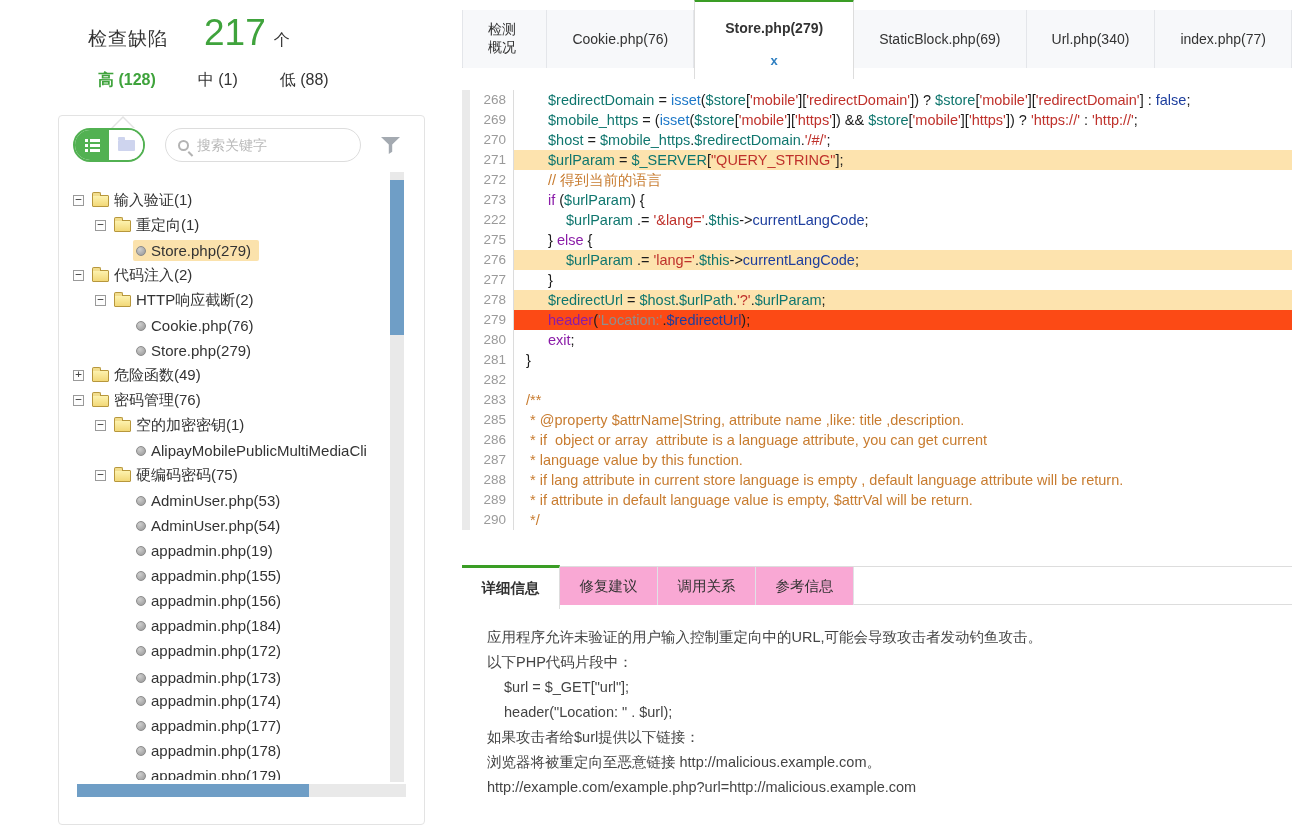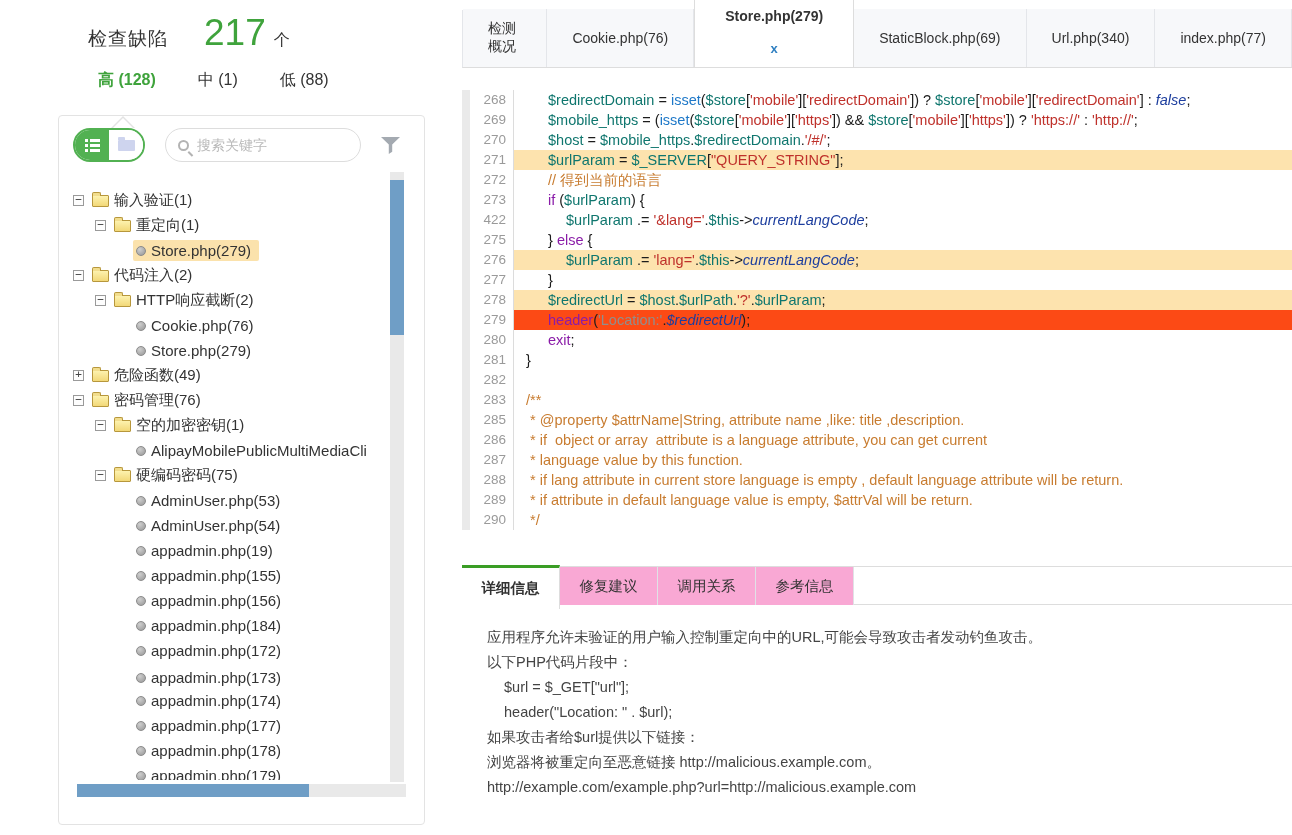--- a/index.html
+++ b/index.html
@@ -66,38 +66,38 @@
   .tree-label { font-size:15px; color:#333; }
 
   .vscroll { position:absolute; right:20px; top:56px; width:14px; height:610px; background:#e9e9e9; }
   .vthumb { position:absolute; left:0; top:8px; width:14px; height:155px; background:#6f9ec6; display:block; }
   .hscroll { position:absolute; left:18px; bottom:27px; height:13px; width:329px; background:#e9e9e9; }
   .hthumb { position:absolute; left:0; top:0; height:13px; width:232px; background:#6f9ec6; display:block; }
 
   
   .right { position:absolute; left:462px; top:0; width:830px; height:835px; }
   .file-tabs { display:flex; margin-top:10px; height:58px; border-bottom:1px solid #ddd;
-    border-left:1px solid #e4e6ea; position:relative; align-items:flex-end; }
+    border-left:1px solid #e4e6ea; position:relative; align-items:center; }
   .ftab { height:58px; display:flex; align-items:center; padding:0 25px; background:#f7f8fa;
     border-right:1px solid #e4e6ea; font-size:14px; color:#333; cursor:pointer; }
   .ftab.active { height:80px; background:#fff; border-left:1px solid #ddd; border-right:1px solid #ddd;
     border-top:3px solid #3a9d25; z-index:2; flex-direction:column; padding:0 30px; position:relative; }
   .ftab.active .flbl { height:52px; display:flex; align-items:center; font-weight:bold; }
   .fclose { color:#2e7fc1; font-weight:bold; font-size:13px; line-height:14px; cursor:pointer; }
 
   .code-area { padding-top:22px; height:477px; overflow:hidden; }
   .code-row { display:flex; height:20px; line-height:20px; }
   .strip { width:8px; background:#eaeaea; flex:none; }
   .lnum { width:44px; flex:none; text-align:right; padding-right:7px; color:#9a9a9a;
     font-size:13.5px; border-right:1px solid #dcdcdc; background:#fff; }
   .code-text { flex:1; font-size:14.5px; white-space:pre; overflow:hidden; }
   .code-text.hl-row { background:#fde3ae; }
   .code-text.hl-cur { background:#fc4a15; }
   .tk-v { color:#0f766e; } .tk-f { color:#1e78c8; } .tk-k { color:#8a1ca8; }
-  .tk-s { color:#bf312b; } .tk-c { color:#c87c30; } .tk-n { color:#1d3e9e;font-style:italic; }
+  .tk-s { color:#bf312b; } .tk-c { color:#c87c30; } .tk-n { color:#1d3e9e; }
   .tk-p { color:#1c1c1c; } .tk-d { color:#8f8f8f; }
 
   .detail-tabs { position:relative; margin-top:21px; height:39px; display:flex;
     border-top:1px solid #ddd; border-bottom:1px solid #ddd; background:#fff; align-items:flex-start; }
   .dtab { width:98px; height:38px; display:flex; align-items:center; justify-content:center;
     background:#f9a8d4; border-right:1px solid #e0e2e6; font-size:14.5px; color:#333; cursor:pointer; }
   .dtab.active { background:#fff; border-top:3px solid #3a9d25; border-right:1px solid #ddd;
     height:44px; margin-top:-2px; font-weight:bold; z-index:2; }
   .detail-content { padding:20px 25px; }
   .detail-content p { font-size:14.5px; line-height:25px; color:#444; }
@@ -368,21 +368,21 @@
           <span class="lnum">272</span>
           <span class="code-text" style="padding-left: 34px;"><span class="tk-c">// 得到当前的语言</span></span>
         </div>
         <div class="code-row">
           <span class="strip"></span>
           <span class="lnum">273</span>
           <span class="code-text" style="padding-left: 34px;"><span class="tk-k">if</span><span class="tk-p"> (</span><span class="tk-v">$urlParam</span><span class="tk-p">) {</span></span>
         </div>
         <div class="code-row">
           <span class="strip"></span>
-          <span class="lnum">422</span>
+          <span class="lnum">222</span>
           <span class="code-text" style="padding-left: 52px;"><span class="tk-v">$urlParam</span><span class="tk-p"> .= </span><span class="tk-s">'&amp;lang='</span><span class="tk-p">.</span><span class="tk-v">$this</span><span class="tk-p">-&gt;</span><span class="tk-n">currentLangCode</span><span class="tk-p">;</span></span>
         </div>
         <div class="code-row">
           <span class="strip"></span>
           <span class="lnum">275</span>
           <span class="code-text" style="padding-left: 34px;"><span class="tk-p">} </span><span class="tk-k">else</span><span class="tk-p"> {</span></span>
         </div>
         <div class="code-row">
           <span class="strip"></span>
           <span class="lnum">276</span>

